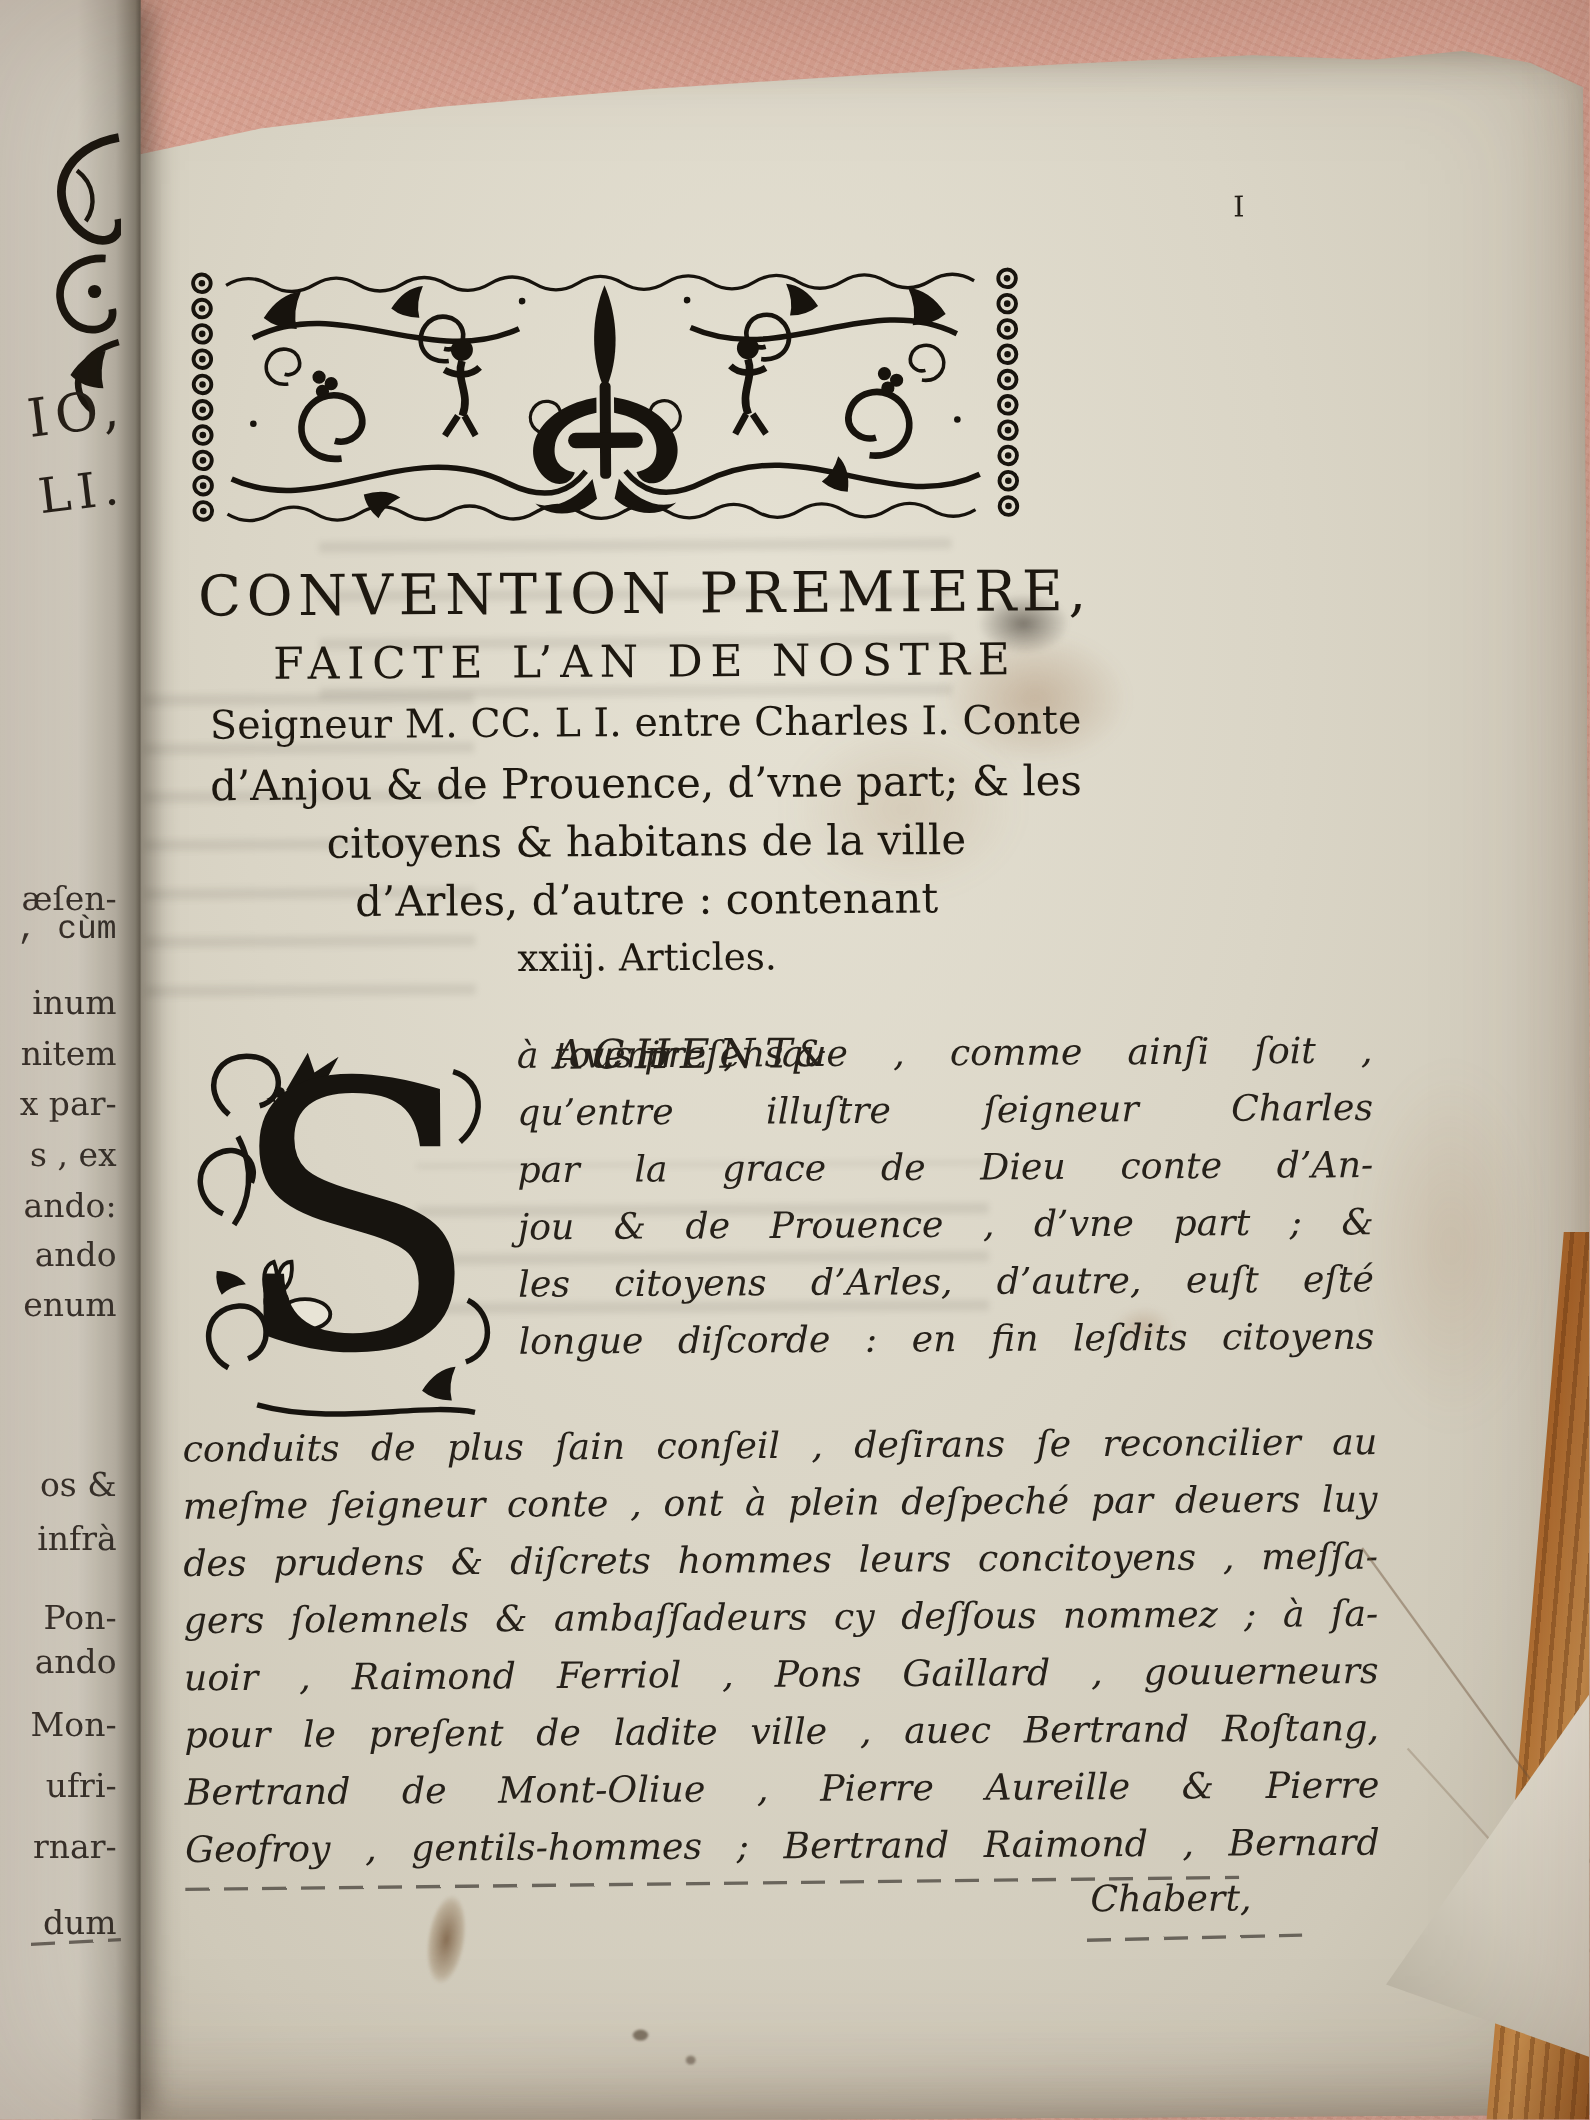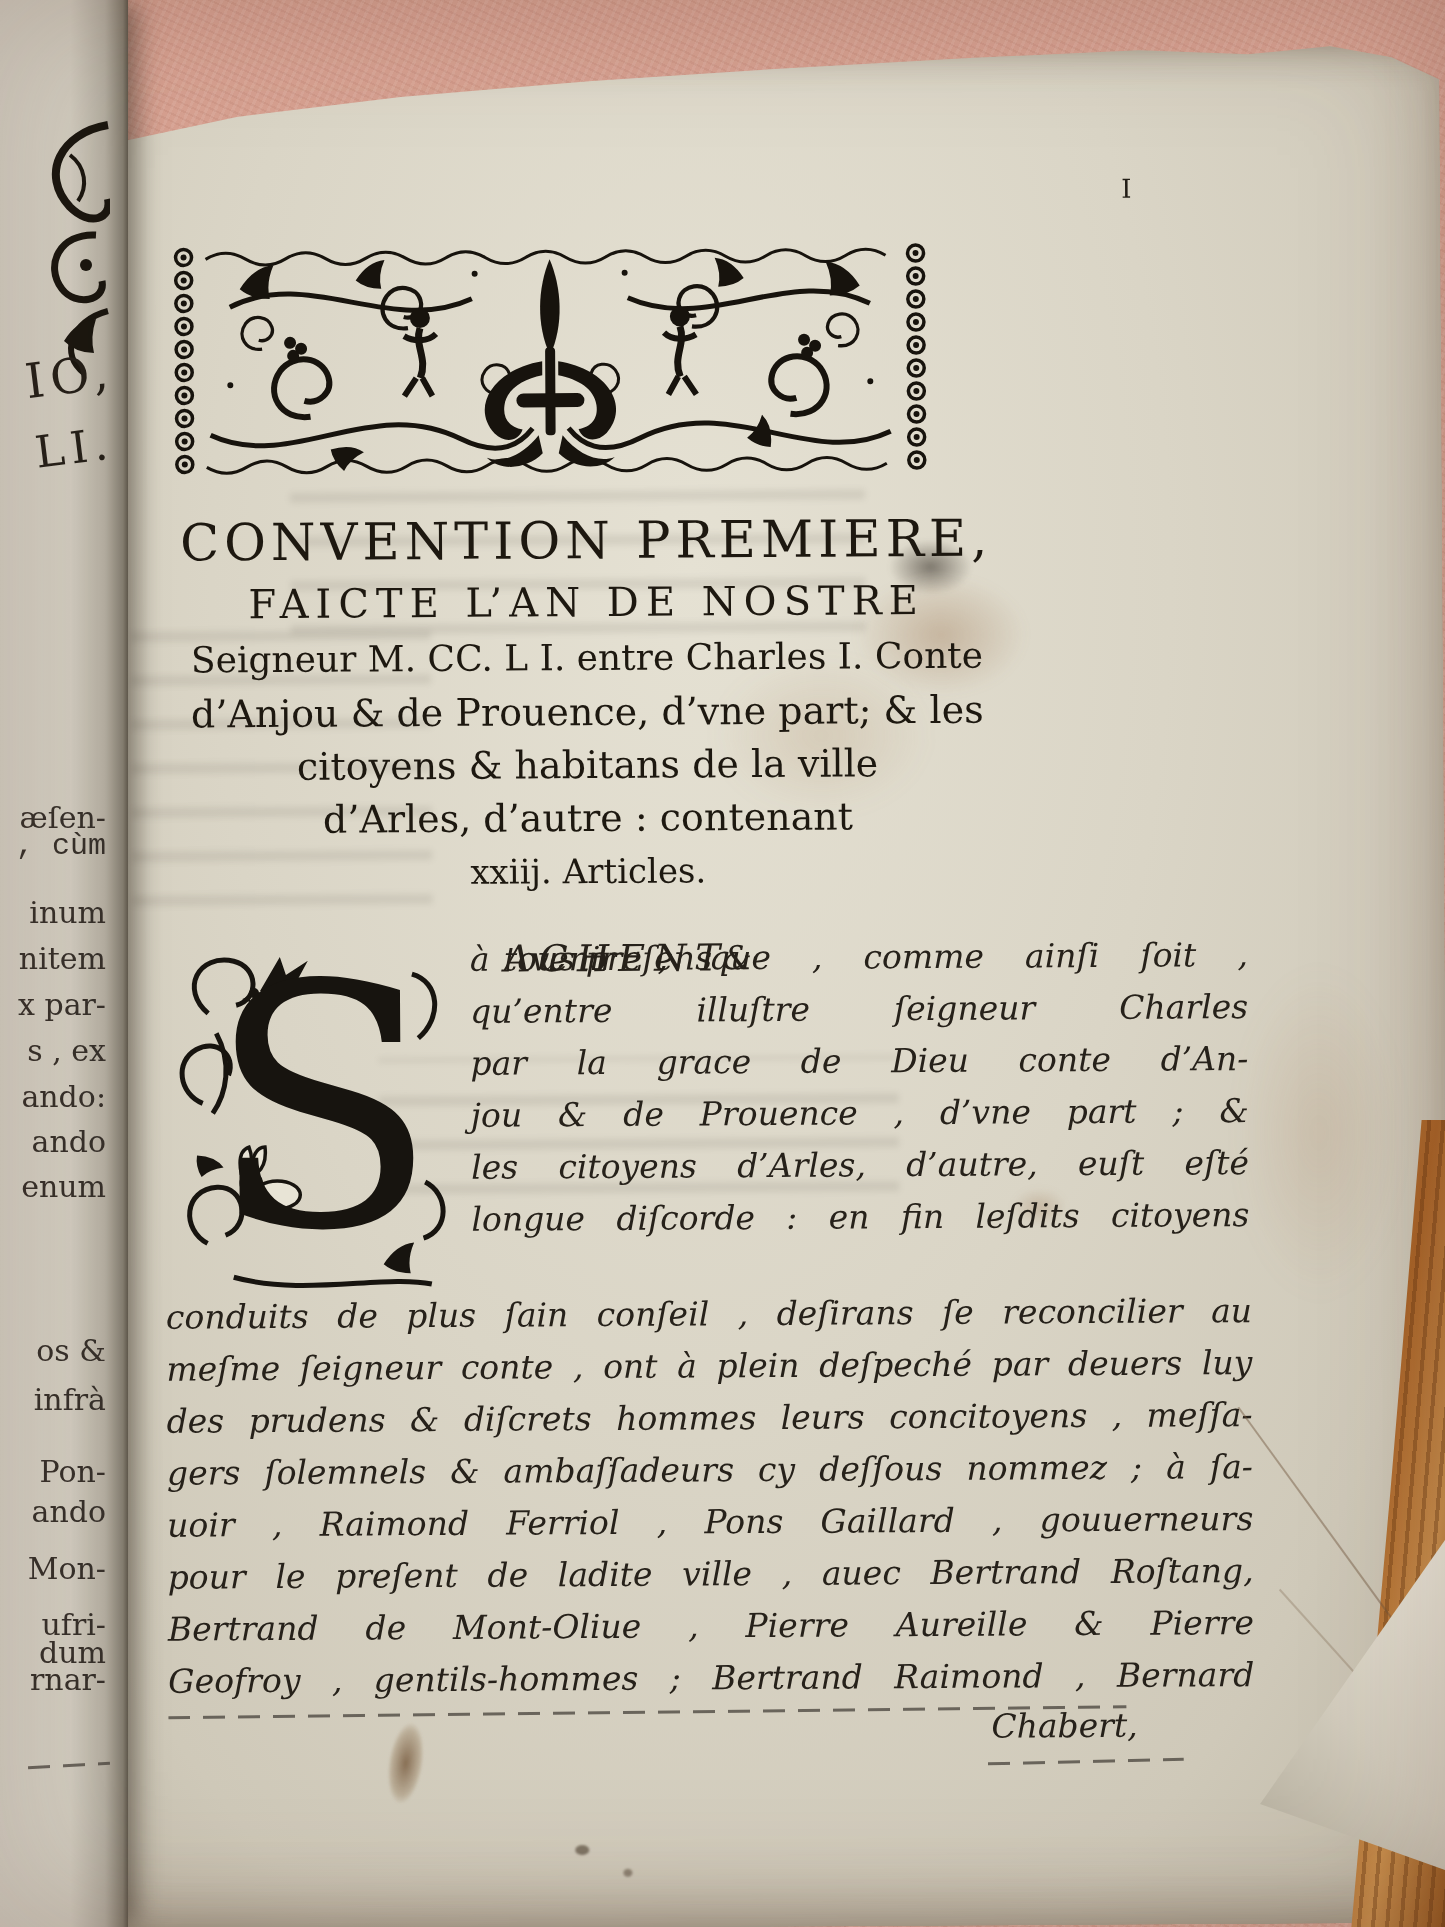--- a/index.html
+++ b/index.html
@@ -281,17 +281,17 @@
   <div class="frag" style="top:1079px;">ando:</div>
   <div class="frag" style="top:1124px;">ando</div>
   <div class="frag" style="top:1169px;">enum</div>
   <div class="frag" style="top:1333px;">os &amp;</div>
   <div class="frag" style="top:1382px;">infrà</div>
   <div class="frag" style="top:1438px;margin-top:16px;">Pon-</div>
   <div class="frag" style="top:1494px;">ando</div>
   <div class="frag" style="top:1551px;text-align:right;">Mon-</div>
   <div class="frag" style="top:1607px;">ufri-</div>
   <div class="frag" style="top:1662px;">rnar-</div>
-  <div class="frag" style="top:1635px;">dum</div>
+  <div class="frag" style="top:1731px;">dum</div>
   <div class="pencil" style="left:28px;top:1764px;width:82px;transform:rotate(-3deg);"></div>
 </div>
 
 <div class="vignette"></div>
 
 </body></html>

